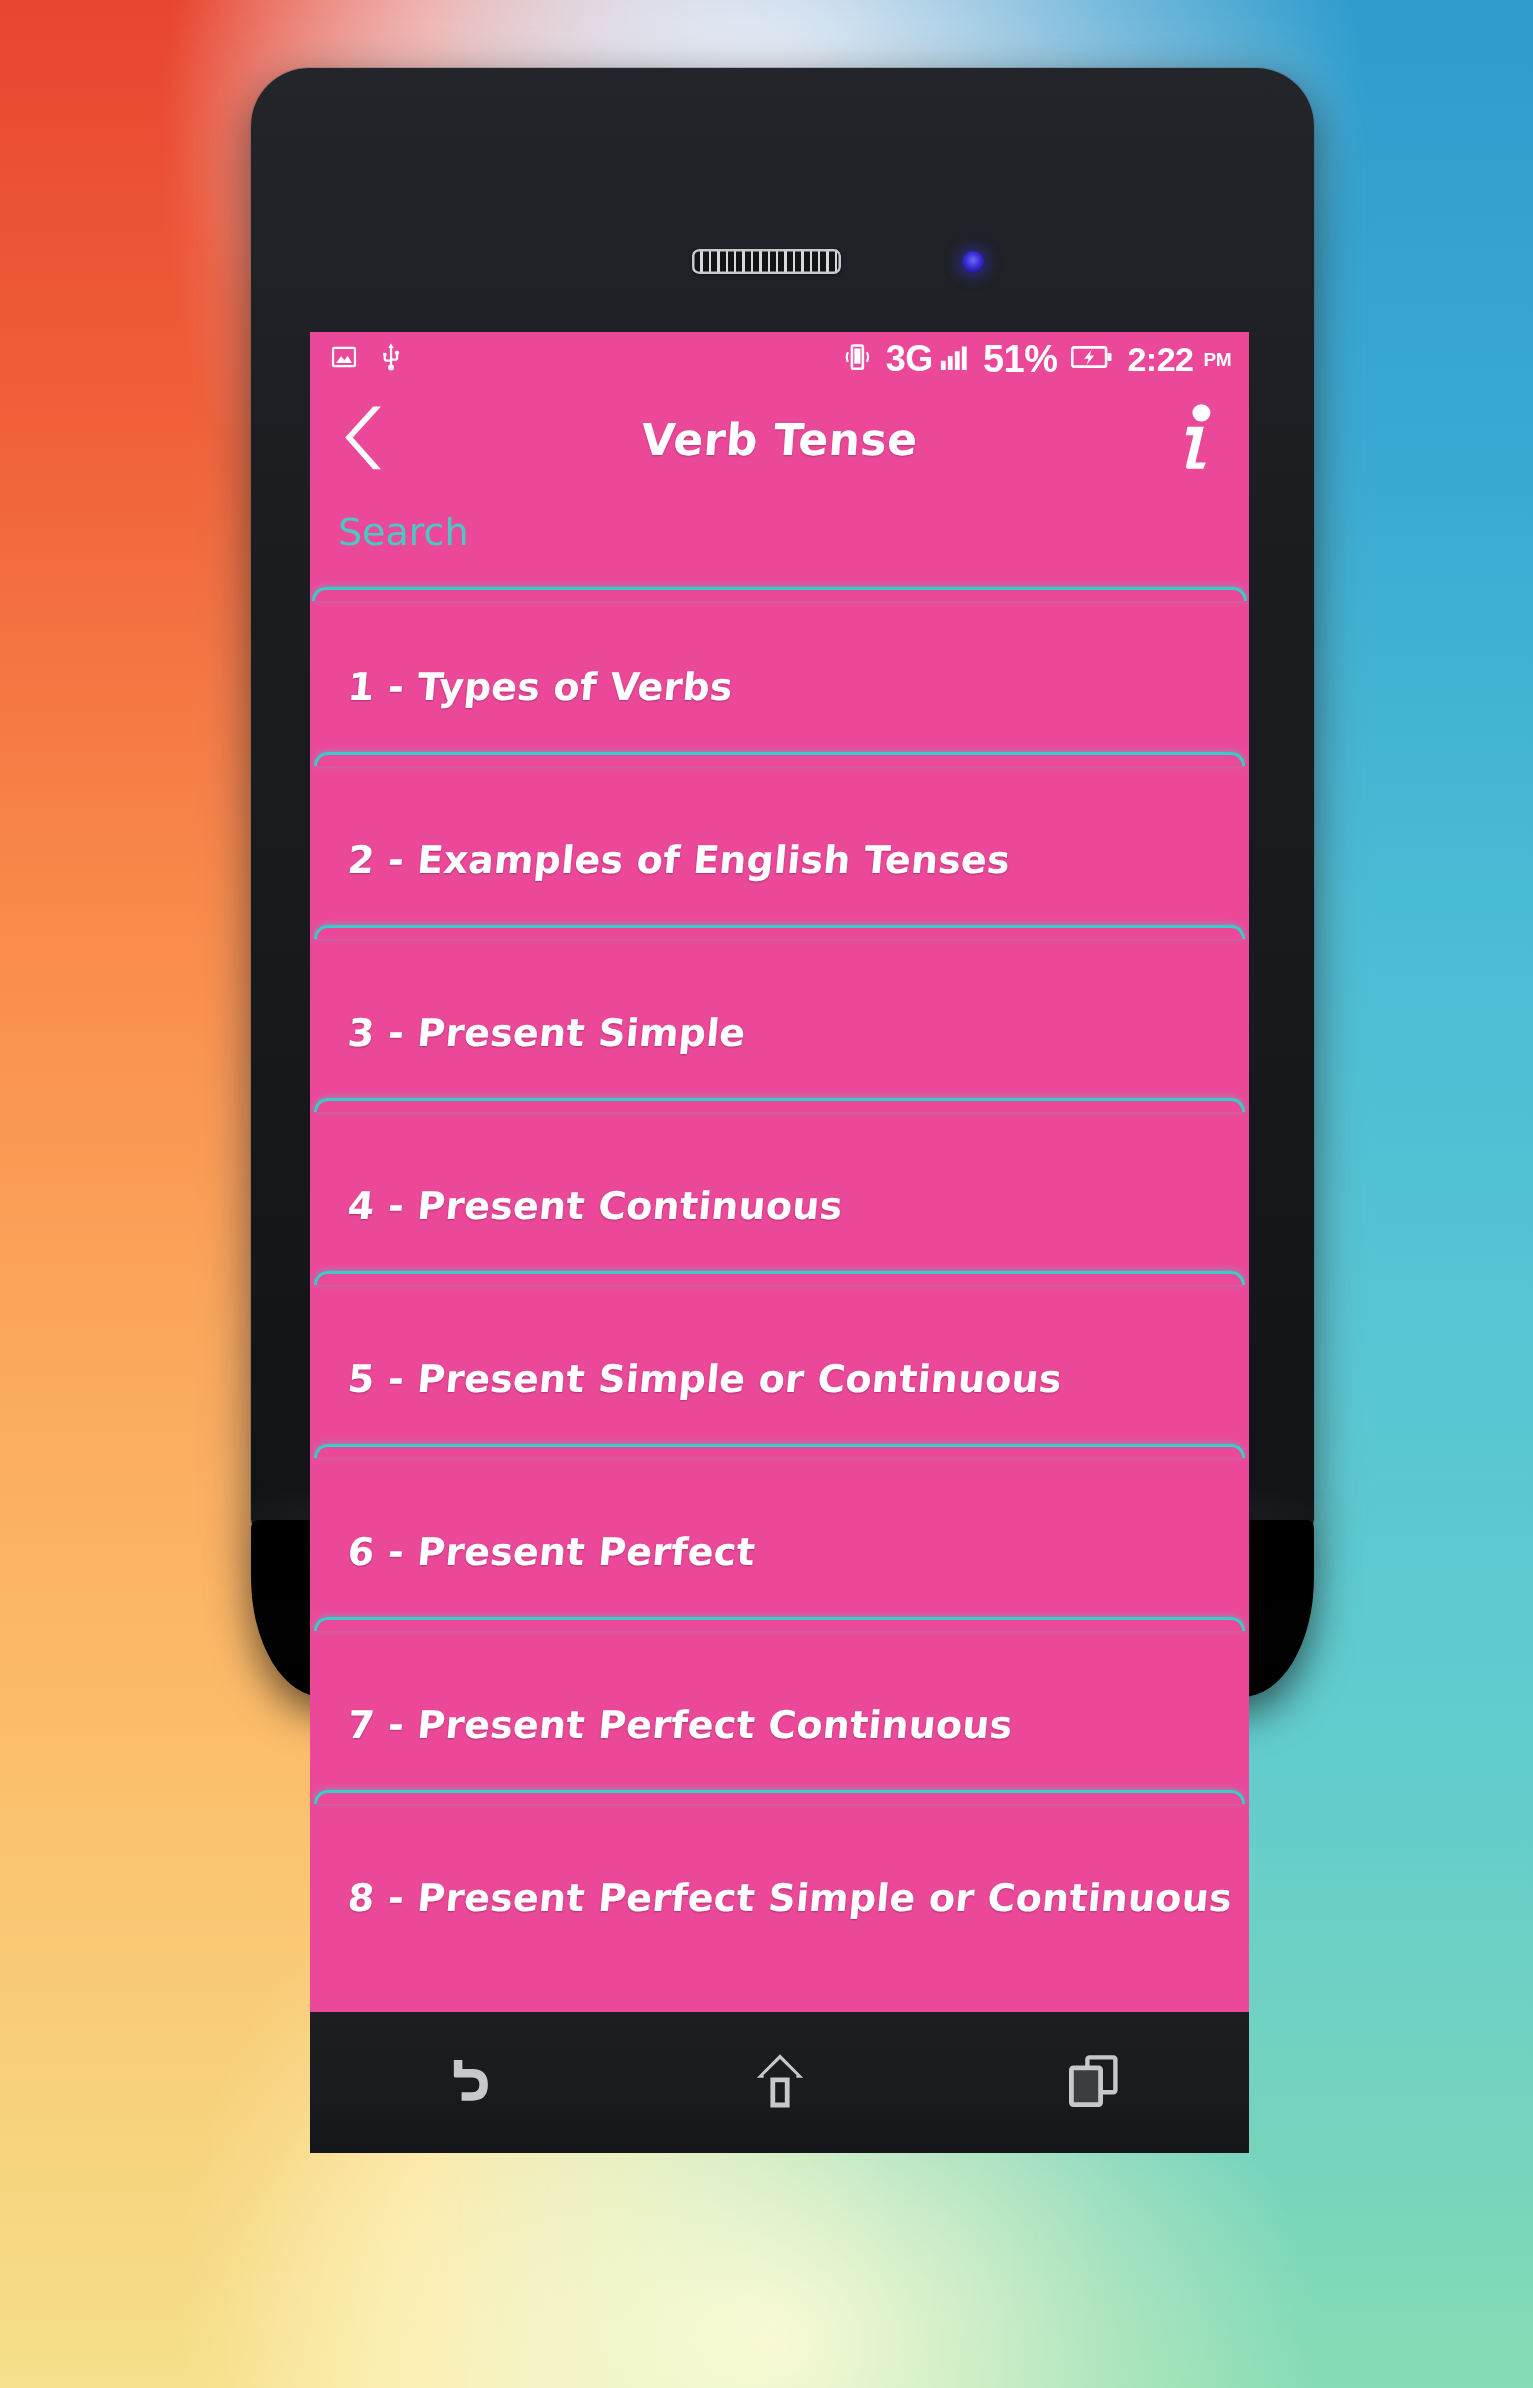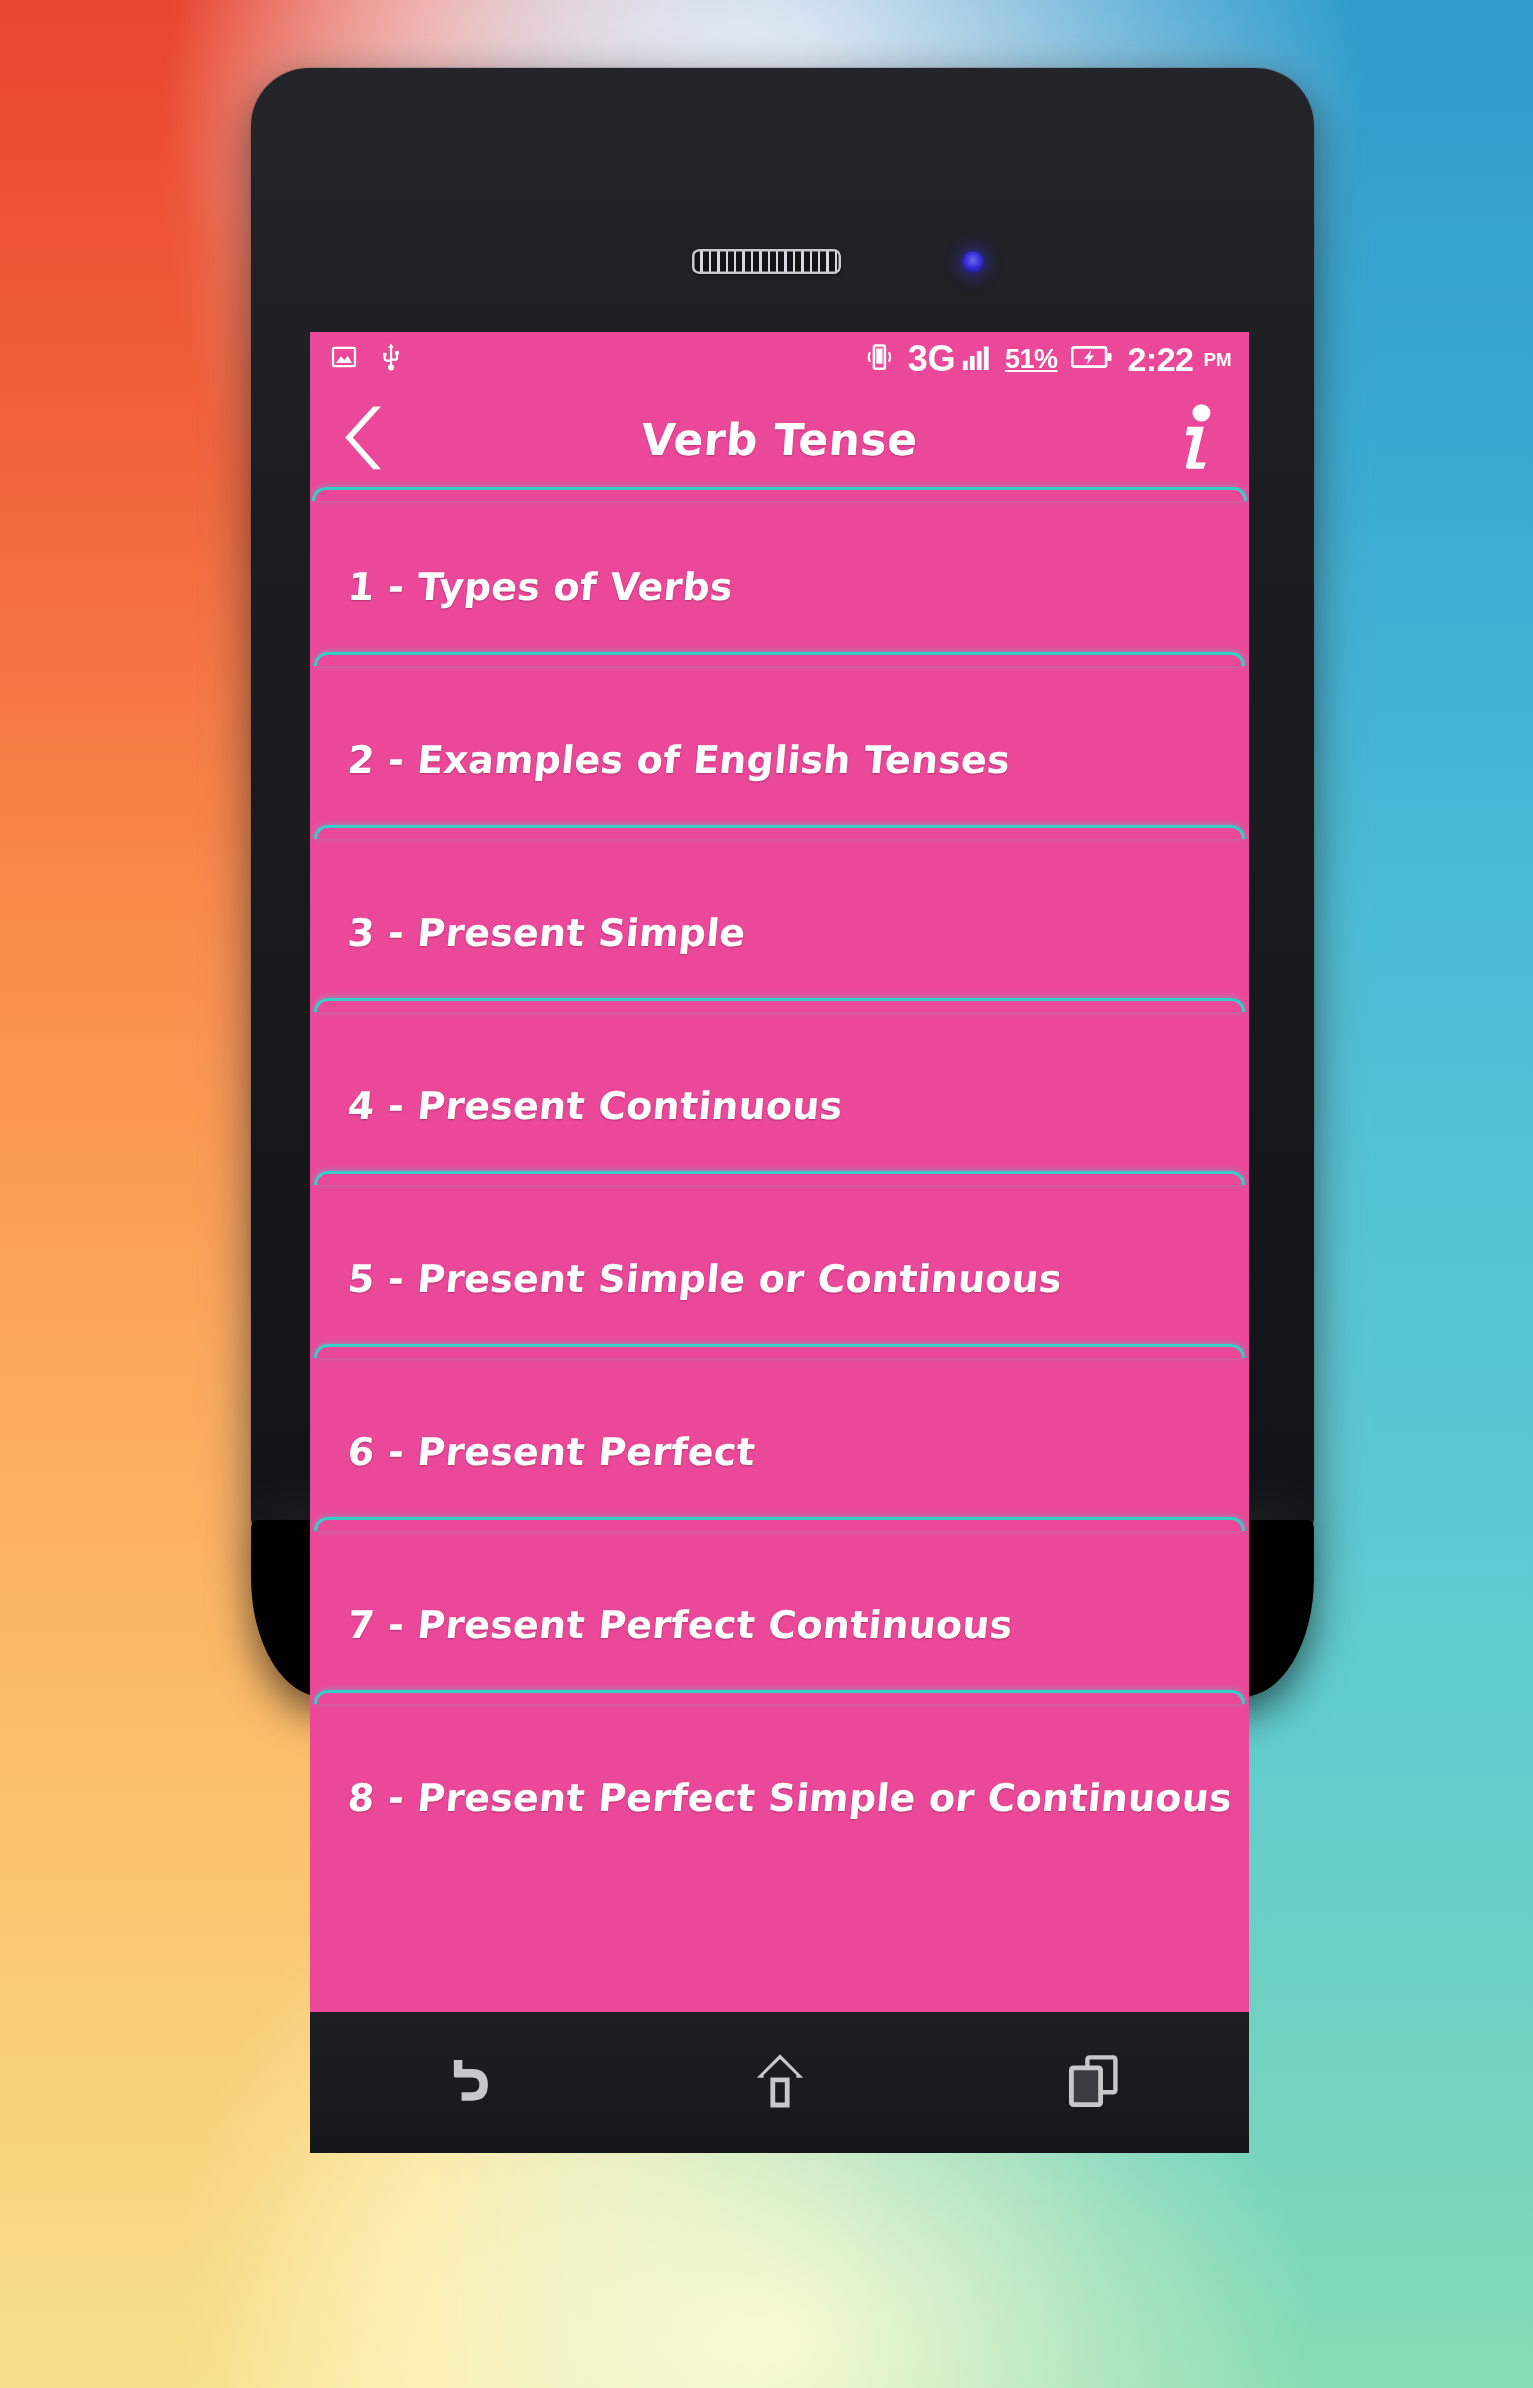--- a/index.html
+++ b/index.html
@@ -99,21 +99,21 @@
     position:relative;
     height:54px;
     display:flex; align-items:center;
     padding:0 18px 0 20px;
     color:#ffffff;
   }
   .sb-left { display:flex; align-items:center; gap:20px; }
   .sb-right { margin-left:auto; display:flex; align-items:center; gap:14px; }
   .sb-txt { font-family:"Liberation Sans", sans-serif; font-weight:bold; letter-spacing:-0.5px; }
   #sb-3g { font-size:36px; line-height:1; }
-  #sb-battpct { font-size:27px; line-height:1;text-decoration:underline; }
+  #sb-battpct { font-size:38px; line-height:1; }
   #sb-time { font-size:34px; line-height:1; }
   #sb-ampm { font-size:19px; line-height:1; margin-left:-4px; }
 
   
   #appbar {
     position:relative;
     height:107px;
     display:flex; align-items:center;
     padding:0 30px;
   }
@@ -263,20 +263,23 @@
     <div id="info-btn">
       <span>
         <svg width="44" height="72" viewBox="0 0 22 36">
           <ellipse cx="13.2" cy="5.4" rx="4.5" ry="4.3" fill="#fff"></ellipse>
           <path d="M14.4 12.4 L10.2 30.2 L15.4 30.2 L14.2 33.4 L6.6 33.4 Q5.2 33.4 5.6 31.6 L9.2 16.6 L5.4 16.6 L6.2 12.4 Z" fill="#fff"></path>
         </svg>
       </span>
     </div>
   </div>
 
+  <div id="search-wrap">
+    <input id="search-input" type="text" placeholder="Search" style="">
+  </div>
   <div class="divider" id="search-divider"></div>
 
   <div id="list">
     <div class="list-item">
       <span class="list-label">1 - Types of Verbs</span>
     </div>
     <div class="divider"></div>
 
     <div class="list-item">
       <span class="list-label">2 - Examples of English Tenses</span>

